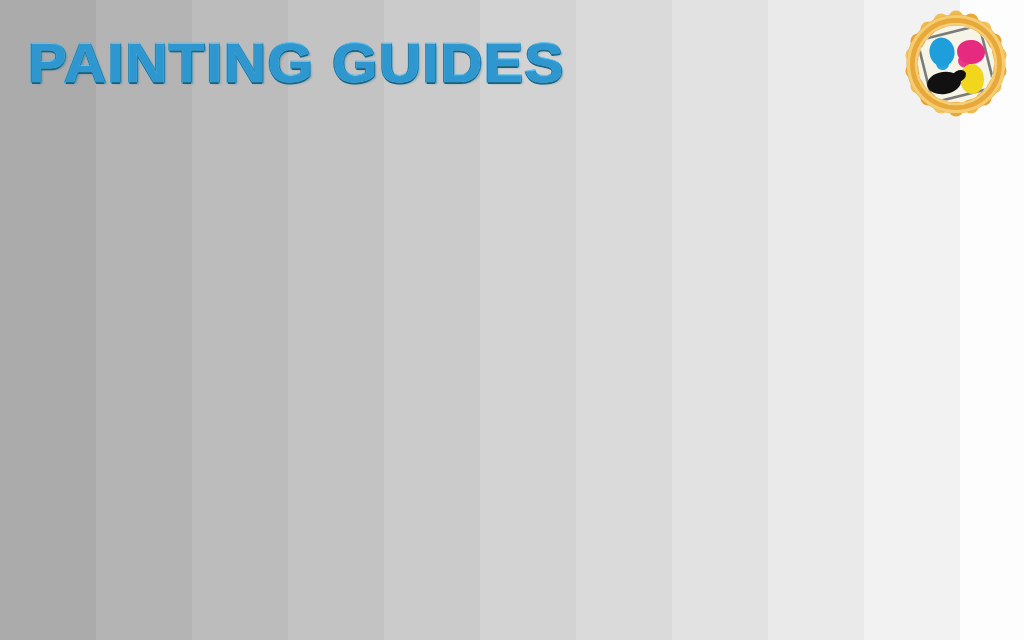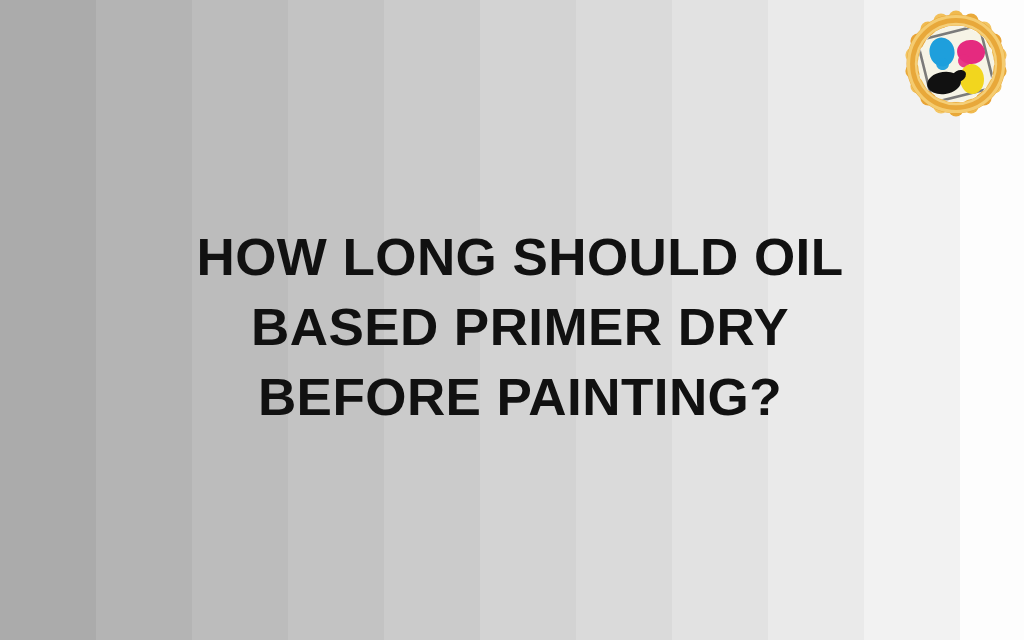--- a/index.html
+++ b/index.html
@@ -107,26 +107,24 @@
       <div class="band" style="width: 96px; background: rgb(195, 195, 195);"></div>
       <div class="band" style="width: 96px; background: rgb(203, 203, 203);"></div>
       <div class="band" style="width: 96px; background: rgb(211, 211, 211);"></div>
       <div class="band" style="width: 96px; background: rgb(218, 218, 218);"></div>
       <div class="band" style="width: 96px; background: rgb(226, 226, 226);"></div>
       <div class="band" style="width: 96px; background: rgb(234, 234, 234);"></div>
       <div class="band" style="width: 96px; background: rgb(242, 242, 242);"></div>
       <div class="band" style="width: 96px; background: rgb(253, 253, 253);"></div>
     </div>
 
+  <div id="brand-title">
+    <span id="brand-title-text">PAINTING GUIDES</span>
+  </div>
 
-  <div id="headline">
-    <span class="hl-line">HOW LONG SHOULD OIL</span>
-    <span class="hl-line">BASED PRIMER DRY</span>
-    <span class="hl-line">BEFORE PAINTING?</span>
-  </div>
 
   <div id="logo-badge">
     <svg viewBox="0 0 104 112" xmlns="http://www.w3.org/2000/svg" aria-hidden="true">
       <defs>
         <clipPath id="innerClip">
           <circle cx="52" cy="56" r="38"></circle>
         </clipPath>
       </defs>
 
       <g>

